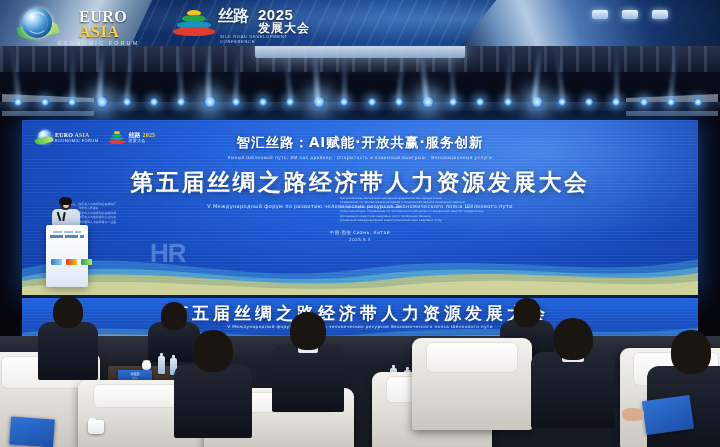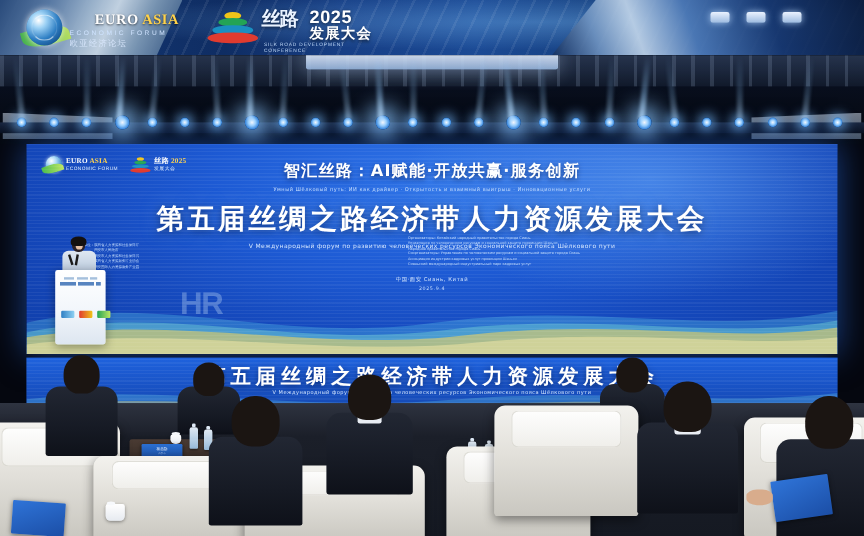--- a/index.html
+++ b/index.html
@@ -55,21 +55,21 @@
     content:""; position:absolute; inset:4px; border-radius:50%;
     border:1px solid rgba(255,255,255,.55);
     border-left-color:rgba(255,255,255,.15); border-right-color:rgba(255,255,255,.15);
   }
   .ea-leaf{
     position:absolute; left:-4px; top:16px; width:40px; height:16px;
     background:linear-gradient(90deg,#46b44a,#b5e05a);
     border-radius:0 60% 0 60%; transform:rotate(-16deg); opacity:.95;
   }
   .ea-txt{ position:absolute; left:36px; top:3px; }
-  .ea-t1{ font-family:"Liberation Serif",serif; font-weight:bold; font-size:12px;
+  .ea-t1{ font-family:"Liberation Serif",serif; font-weight:bold; font-size:16px;
           letter-spacing:.5px; line-height:15px; color:#ffffff;
           text-shadow:0 1px 2px rgba(0,0,0,.7);padding-left:21px; }
   .ea-t1 .asia{ color:#ffd24a; }
   .ea-t2{ font-size:5.5px; letter-spacing:2.1px; color:#cfe3ff; line-height:8px; }
   .ea-t3{ font-size:7px; letter-spacing:1px; color:#dbe9ff; line-height:9px; opacity:.85;}
 
   
   .sco-mark{ position:absolute; left:172px; top:4px; width:148px; height:38px; }
   .sco-emb{ position:absolute; left:0; top:6px; width:44px; height:26px; }
   .sco-emb i{ position:absolute; left:50%; transform:translateX(-50%); border-radius:50% 50% 45% 45%; display:block;}

